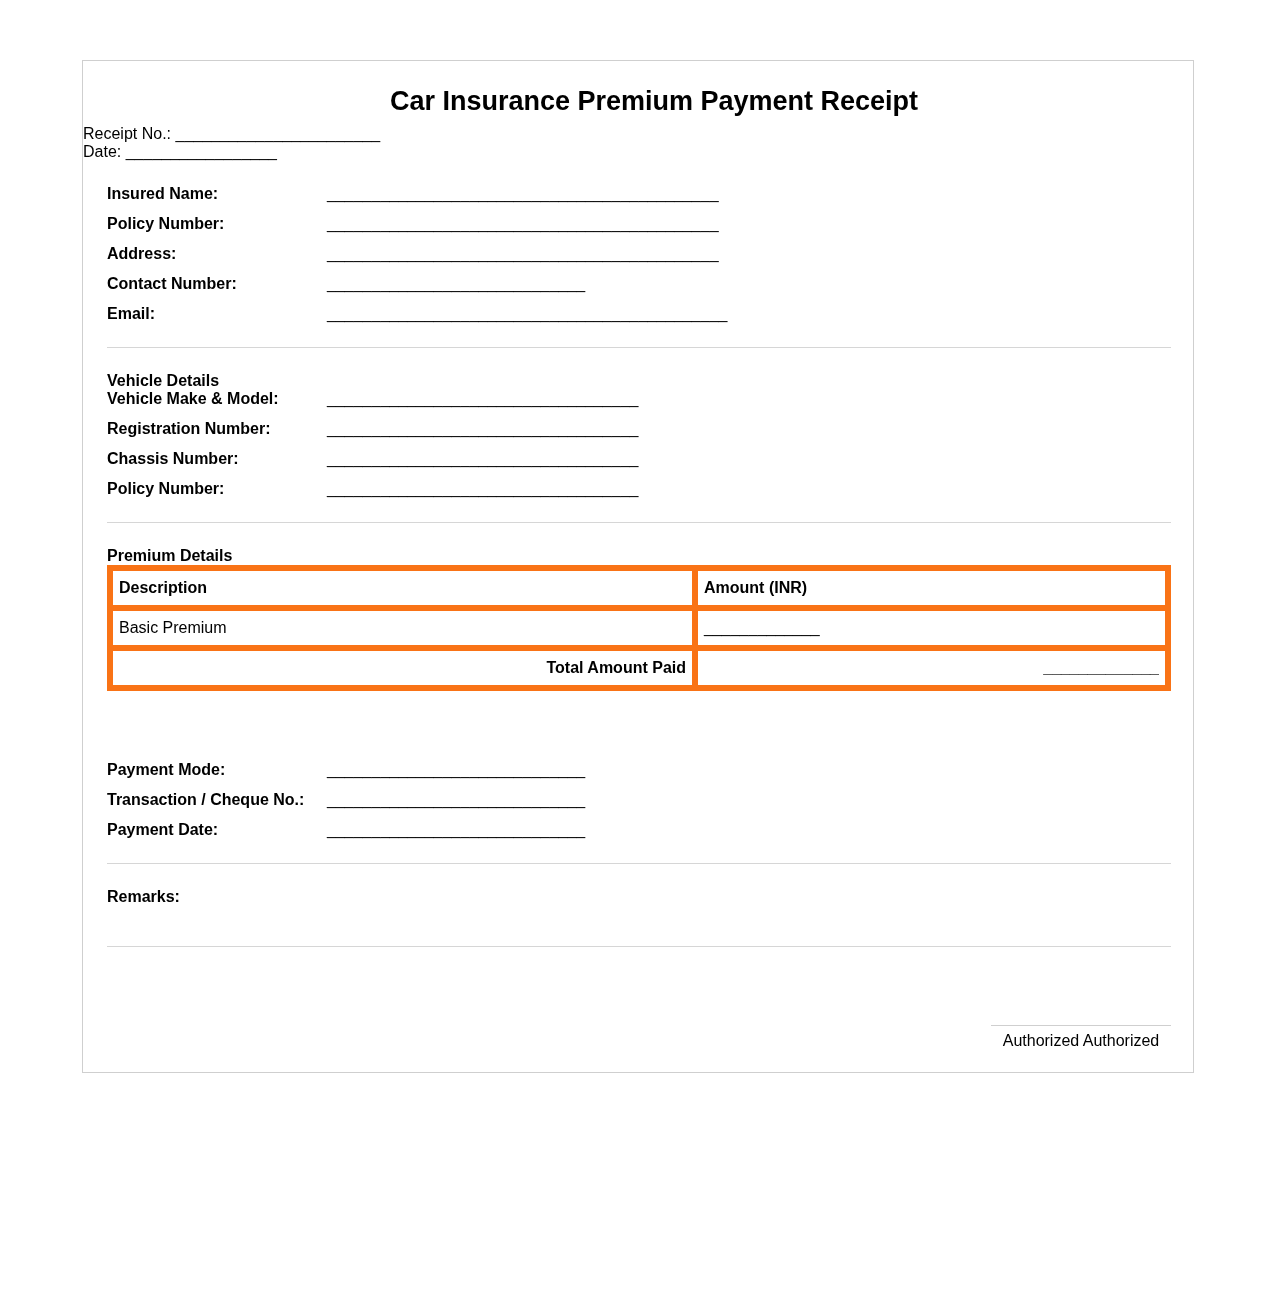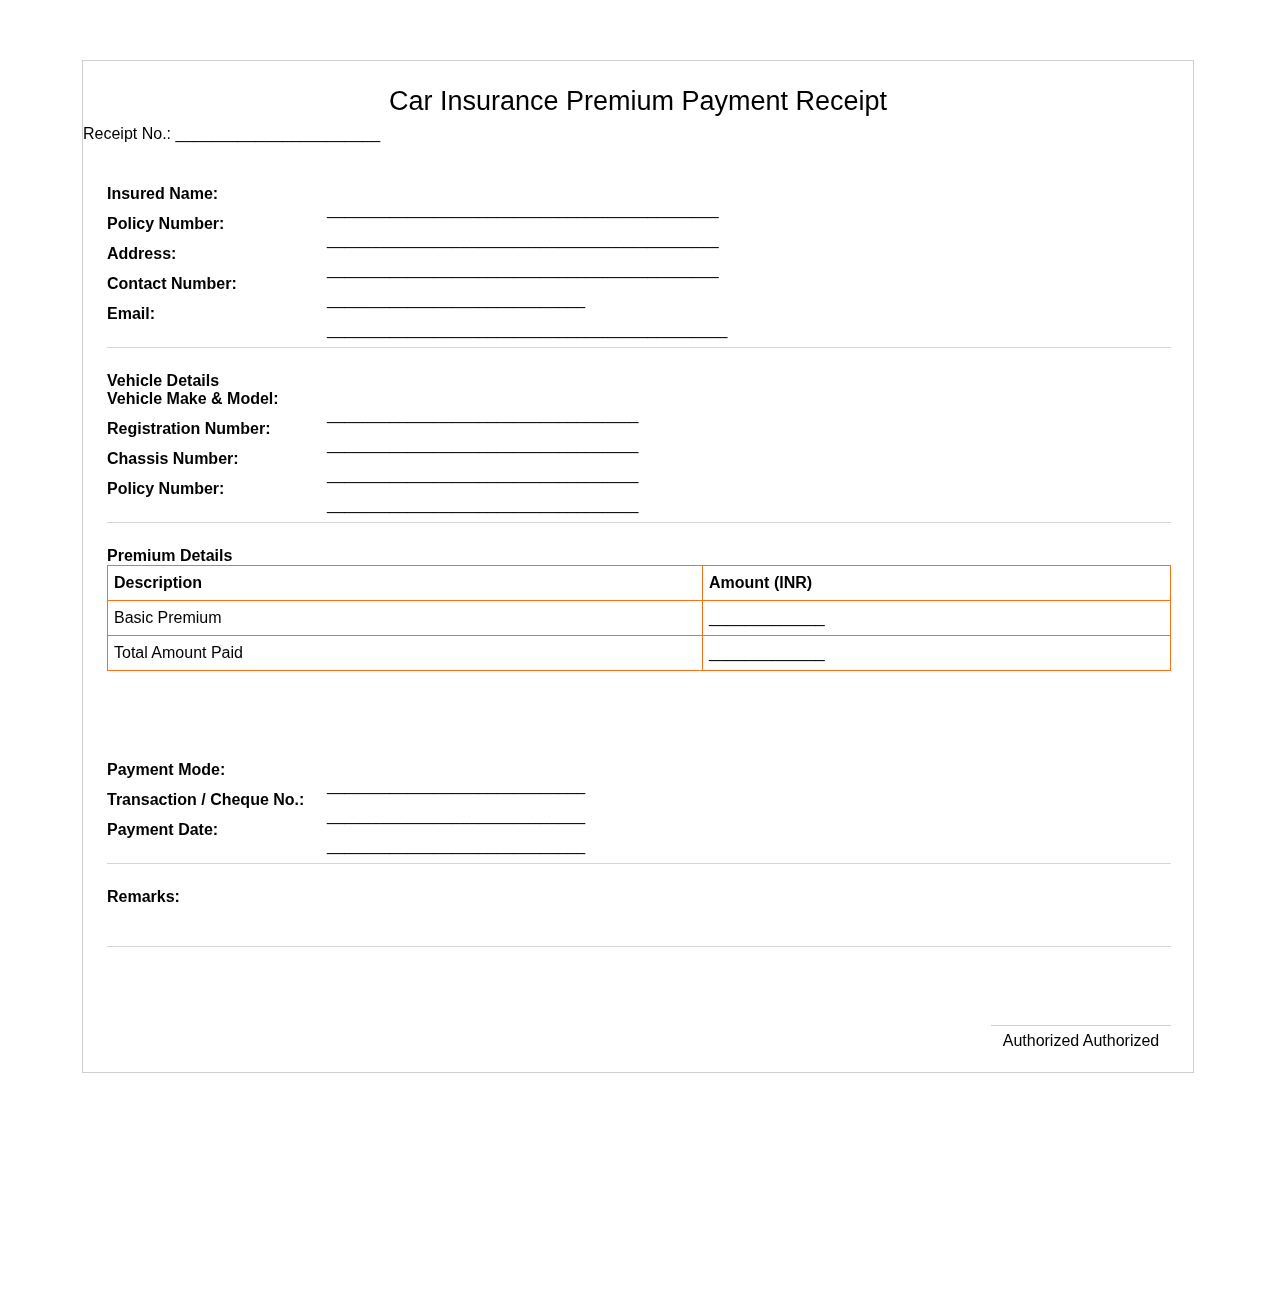--- a/index.html
+++ b/index.html
@@ -2,61 +2,65 @@
 <html><head>
 <meta charset="utf-8">
 <style>
   html, body { margin: 0; padding: 0; background: #ffffff; }
   body { width: 1278px; height: 1300px; position: relative; font-family: "Liberation Sans", sans-serif; color: #000; }
   .page {
     position: absolute; left: 82px; top: 60px; width: 1112px; height: 1013px;
     border: 1px solid #cfcfcf; box-sizing: border-box; background: #fff;
   }
   .title {
-    position: absolute; left: 0; top: 24px; width: 100%; text-align: center;
-    font-size: 27px; font-weight: normal; line-height: 32px;
+    position: absolute; left: 16px; top: 24px; width: 100%; text-align: center;
+    font-size: 27px; font-weight: bold; line-height: 32px;
   }
   .meta { position: absolute; left: 0; width: 100%; text-align: left; font-size: 16px; line-height: 18px; }
   .meta.r1 { top: 64px; }
   .meta.r2 { top: 82px; }
   .blank { font-family: "Liberation Sans", sans-serif; letter-spacing: 0; white-space: pre; }
 
   .row { position: absolute; left: 24px; height: 22px; font-size: 16px; line-height: 22px; }
   .row .lbl { position: absolute; left: 0; top: 0; font-weight: bold; white-space: nowrap; }
-  .row .line { position: absolute; left: 220px; top: 16px; white-space: pre; }
+  .row .line { position: absolute; left: 220px; top: 0; white-space: pre; }
 
   .section-title { position: absolute; left: 24px; font-size: 16px; font-weight: bold; line-height: 18px; }
 
   .hr { position: absolute; left: 24px; width: 1064px; height: 1px; background: #d6d6d6; }
 
   table.prem {
     position: absolute; left: 24px; top: 504px; width: 1064px;
     border-collapse: collapse; font-size: 16px;
   }
   table.prem td, table.prem th {
-    border: 1px solid #f97316; height: 34px; padding: 0 6px; text-align: left; vertical-align: middle;
+    border: 6px solid #f97316; height: 34px; padding: 0 6px; text-align: left; vertical-align: middle;
   }
   table.prem th { font-weight: bold; }
   table.prem td.amt, table.prem th.amt { width: 455px; }
-  table.prem .bold { font-weight: normal; }
+  table.prem .bold { font-weight: bold; text-align: right; }
   table.prem .uline { white-space: pre; }
 
   .sign-line { position: absolute; left: 908px; top: 964px; width: 180px; height: 1px; background: #cfcfcf; }
   .sign-label { position: absolute; left: 908px; top: 970px; width: 180px; text-align: center; font-size: 16px; line-height: 20px; }
 </style>
 </head>
 <body>
 
 <div class="page">
 
   <div class="title">Car Insurance Premium Payment Receipt</div>
 
   <div class="meta r1">
     <span>Receipt No.:</span>
     <span class="blank">_______________________</span>
+  </div>
+  <div class="meta r2">
+    <span>Date:</span>
+    <span class="blank">_________________</span>
   </div>
 
   <div class="row" style="top:122px;">
     <span class="lbl">Insured Name:</span>
     <span class="line">____________________________________________</span>
   </div>
   <div class="row" style="top:152px;">
     <span class="lbl">Policy Number:</span>
     <span class="line">____________________________________________</span>
   </div>

